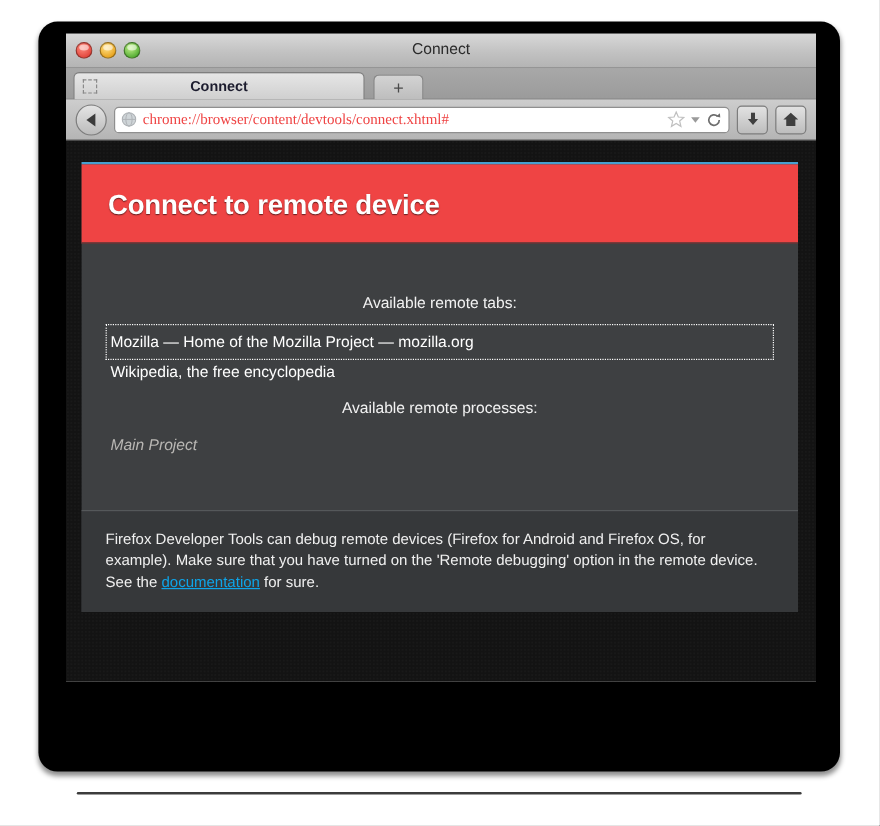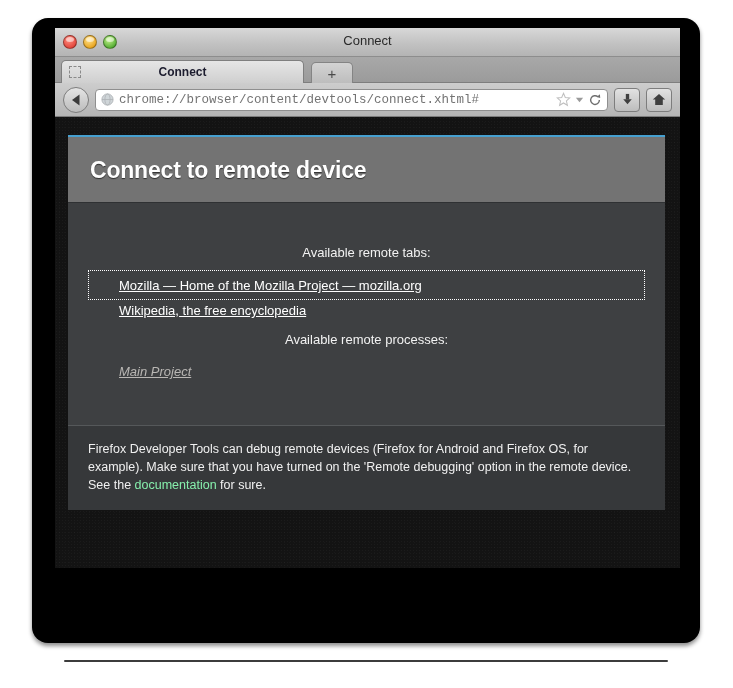--- a/index.html
+++ b/index.html
@@ -182,24 +182,24 @@
     display: flex;
     align-items: center;
     padding: 0 5px;
     box-sizing: border-box;
     gap: 5px;
     min-width: 0;
   }
   .url-text {
     flex: 1 1 auto;
     font-size: 12.5px;
-    color: #737373;
+    color: #ef4444;
     white-space: nowrap;
     overflow: hidden;
-    font-family: Liberation Mono, monospace;
+    font-family: Liberation Serif, serif;
   }
   .globe-icon { flex: 0 0 auto; opacity: 0.55; }
   .url-right { display: flex; align-items: center; gap: 4px; flex: 0 0 auto; }
   .toolbtn {
     width: 26px; height: 24px;
     border-radius: 4px;
     background: linear-gradient(to bottom, #e2e2e2, #bdbdbd);
     border: 1px solid #7d7d7d;
     box-sizing: border-box;
     display: flex; align-items: center; justify-content: center;
@@ -226,21 +226,21 @@
 
   .panel {
     position: absolute;
     left: 13px;
     top: 18px;
     width: 597px;
     background: #3e4042;
     border-top: 2px solid #46a0d0;
   }
   .panel-header {
-    background: #737373;
+    background: #ef4444;
     padding: 20px 22px 18px 22px;
     border-bottom: 1px solid #2f3133;
   }
   .panel-title {
     margin: 0;
     font-size: 23px;
     font-weight: bold;
     color: #ffffff;
     letter-spacing: -0.2px;
     text-shadow: 0 1px 1px rgba(0,0,0,0.6);
@@ -261,42 +261,42 @@
   .link-list { margin: 0 0 0 0; padding: 0; list-style: none; }
   .link-item { padding: 3px 0 3px 0; }
   .link-item.focused {
     outline: 1px dotted #ffffff;
     outline-offset: 1px;
     padding: 4px 0 4px 0;
   }
   .remote-link {
     font-size: 13px;
     color: #ffffff;
-    text-decoration: underline;
-    margin-left: 29px;
+    margin-left: 2px;
     cursor: pointer;
   }
   .remote-link.visited {
     color: #b9b7b4;
     font-style: italic;
   }
 
   .panel-footer {
     background: #36383a;
     border-top: 1px solid #55585a;
     padding: 14px 20px 16px 20px;
   }
   .footer-text {
     margin: 0;
     font-size: 12.5px;
     line-height: 1.45;
     color: #f0f0f0;
   }
   .doc-link {
-    color: #86efac;
+    color: #0ea5e9;
+    text-decoration: underline;
     cursor: pointer;
   }
 
   .resize-grip {
     position: absolute;
     right: 4px;
     bottom: 3px;
     width: 14px;
     height: 14px;
   }

